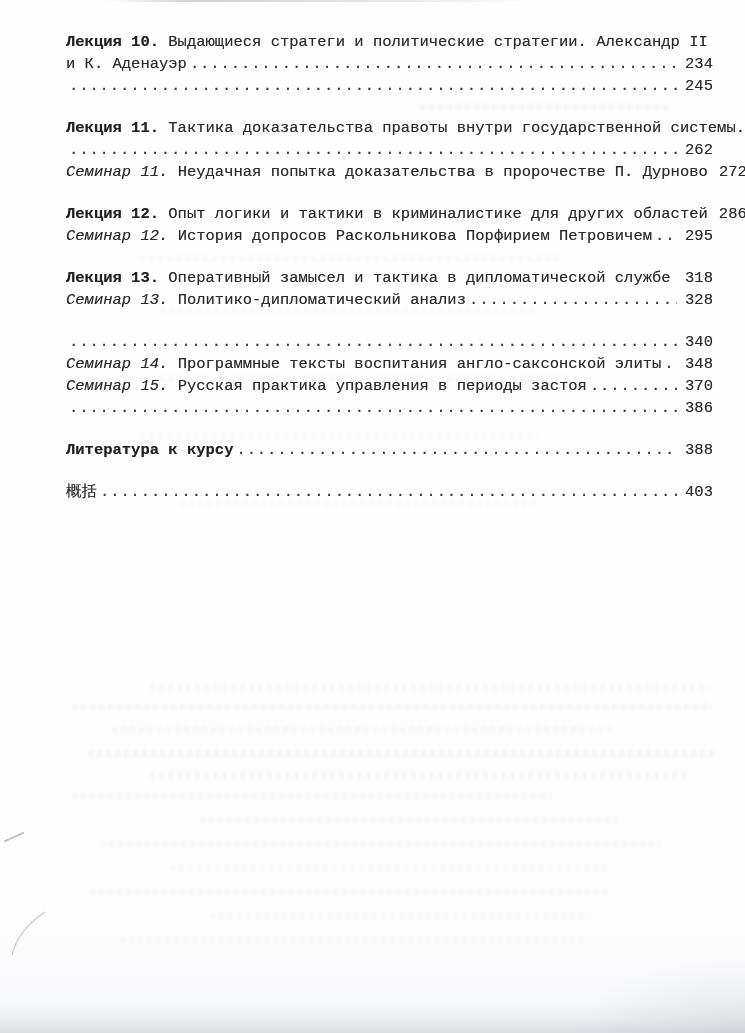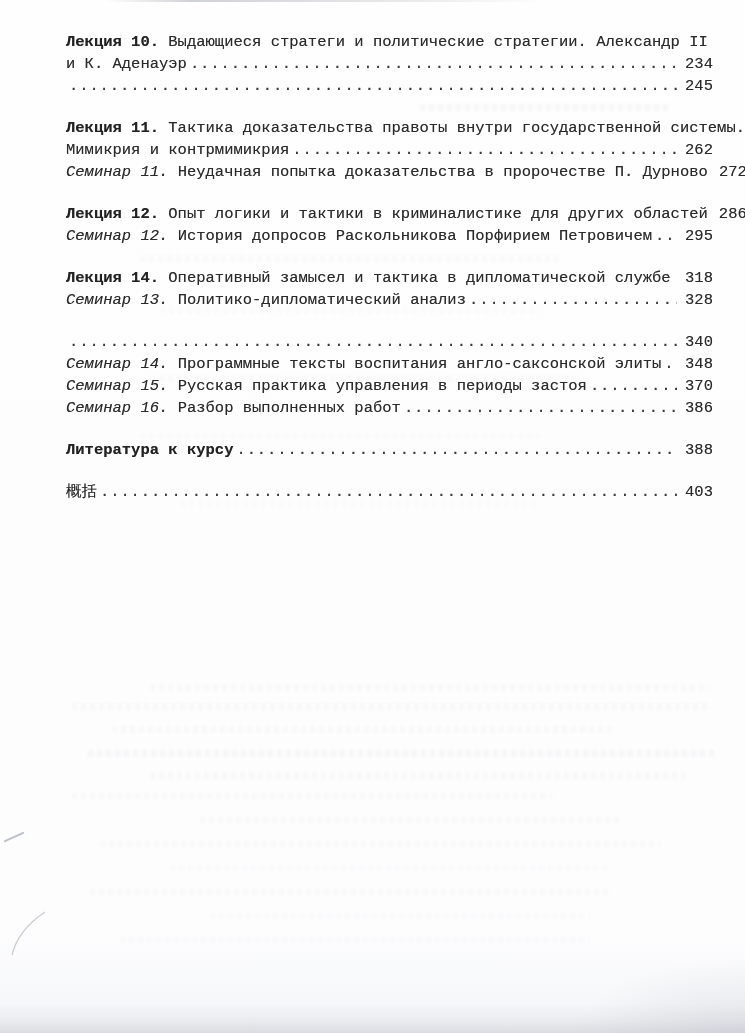--- a/index.html
+++ b/index.html
@@ -119,21 +119,20 @@
     </div>
     <div class="line">
       <span class="dots"></span>
       <span class="pg">245</span>
     </div>
 
     <div class="line gap">
       <span class="txt"><span class="b">Лекция 11.</span><span> Тактика доказательства правоты внутри государственной системы.</span></span>
     </div>
     <div class="line">
-      <span class="txt"><span>Мимикрия и контрмимикрия</span></span>
       <span class="dots"></span>
       <span class="pg">262</span>
     </div>
     <div class="line">
       <span class="txt"><span class="i">Семинар 11.</span><span> Неудачная попытка доказательства в пророчестве П. Дурново</span></span>
       <span class="dots"></span>
       <span class="pg">272</span>
     </div>
 
     <div class="line gap">
@@ -141,21 +140,21 @@
       <span class="dots"></span>
       <span class="pg">286</span>
     </div>
     <div class="line">
       <span class="txt"><span class="i">Семинар 12.</span><span> История допросов Раскольникова Порфирием Петровичем</span></span>
       <span class="dots"></span>
       <span class="pg">295</span>
     </div>
 
     <div class="line gap">
-      <span class="txt"><span class="b">Лекция 14.</span><span> Оперативный замысел и тактика в дипломатической службе</span></span>
+      <span class="txt"><span class="b">Лекция 13.</span><span> Оперативный замысел и тактика в дипломатической службе</span></span>
       <span class="dots"></span>
       <span class="pg">318</span>
     </div>
     <div class="line">
       <span class="txt"><span class="i">Семинар 13.</span><span> Политико-дипломатический анализ</span></span>
       <span class="dots"></span>
       <span class="pg">328</span>
     </div>
 
     <div class="line gap">
@@ -168,21 +167,20 @@
       <span class="pg">348</span>
     </div>
 
     <div class="line">
       <span class="txt"><span class="i">Семинар 15.</span><span> Русская практика управления в периоды застоя</span></span>
       <span class="dots"></span>
       <span class="pg">370</span>
     </div>
 
     <div class="line">
-      <span class="txt"><span class="i">Семинар 16.</span><span> Разбор выполненных работ</span></span>
       <span class="dots"></span>
       <span class="pg">386</span>
     </div>
 
     <div class="line gap">
       <span class="txt"><span class="b">Литература к курсу</span></span>
       <span class="dots"></span>
       <span class="pg">388</span>
     </div>
 

